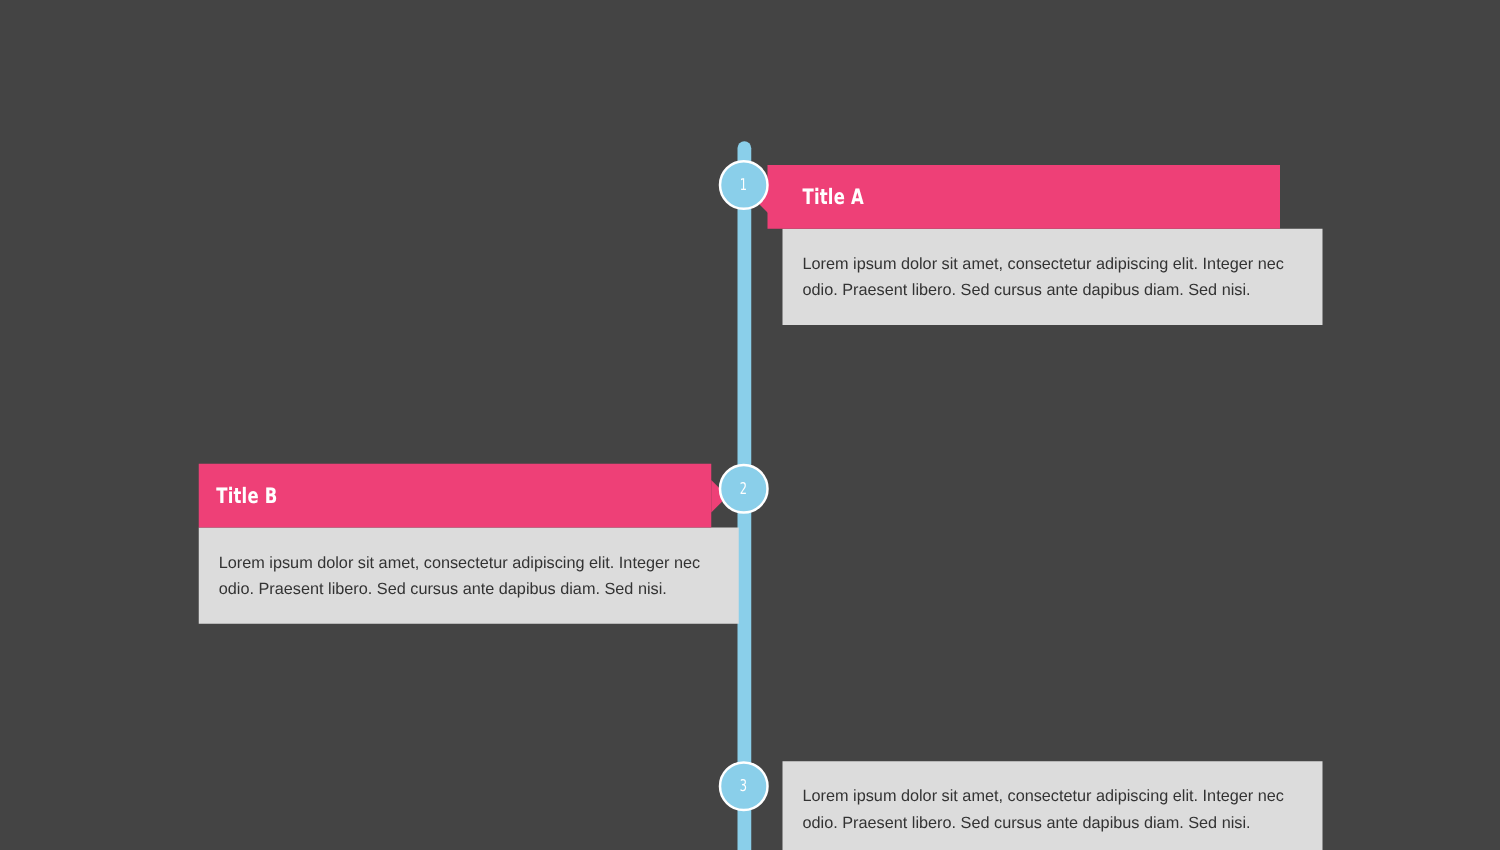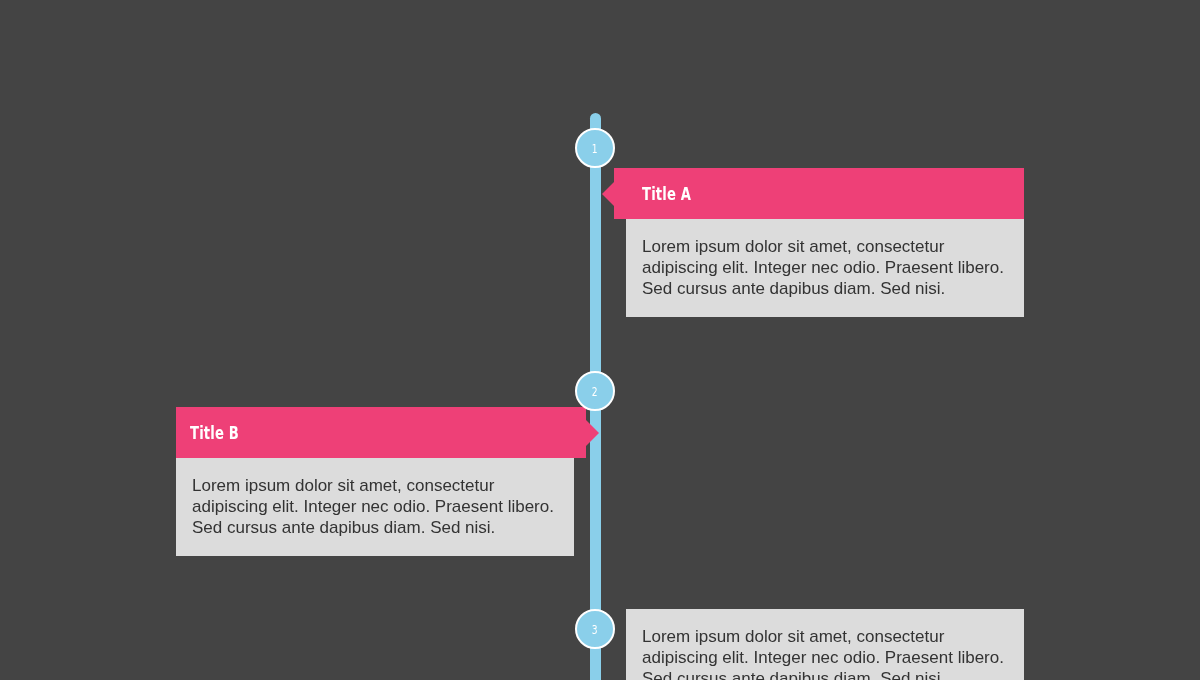--- a/index.html
+++ b/index.html
@@ -68,29 +68,28 @@
     letter-spacing: 0;
   }
 
   
   .card {
     position: absolute;
     width: 398px;
   }
 
   .card.right { left: 626px; }
-  .card.left  { left: 176px; border-radius: 17px; }
+  .card.left  { left: 159px; border-radius: 17px; }
 
   .card-header {
     position: relative;
     background: #EE4077;
     height: 51px;
     display: flex;
     align-items: center;
-    margin-top: 36px;
   }
 
   .card.right .card-header {
     margin-left: -12px;
     padding-left: 28px;
     width: 410px;
   }
 
   .card.left .card-header {
     width: 410px;
@@ -129,24 +128,24 @@
     font-size: 17px;
     font-weight: 700;
     font-family: "DejaVu Sans Condensed", "Liberation Sans", sans-serif;
     transform: scaleX(0.86);
     transform-origin: left center;
     letter-spacing: 0.2px;
   }
 
   .card-body {
     background: #DCDCDC;
-    width: 398px;
+    width: 432px;
     padding: 17px 16px 18px 16px;
     color: #333333;
-    font-size: 17px;
+    font-size: 13px;
     line-height: 21px;
   }
 
   .card-body-text {
     display: block;
   }
 </style>
 </head>
 <body>
 

